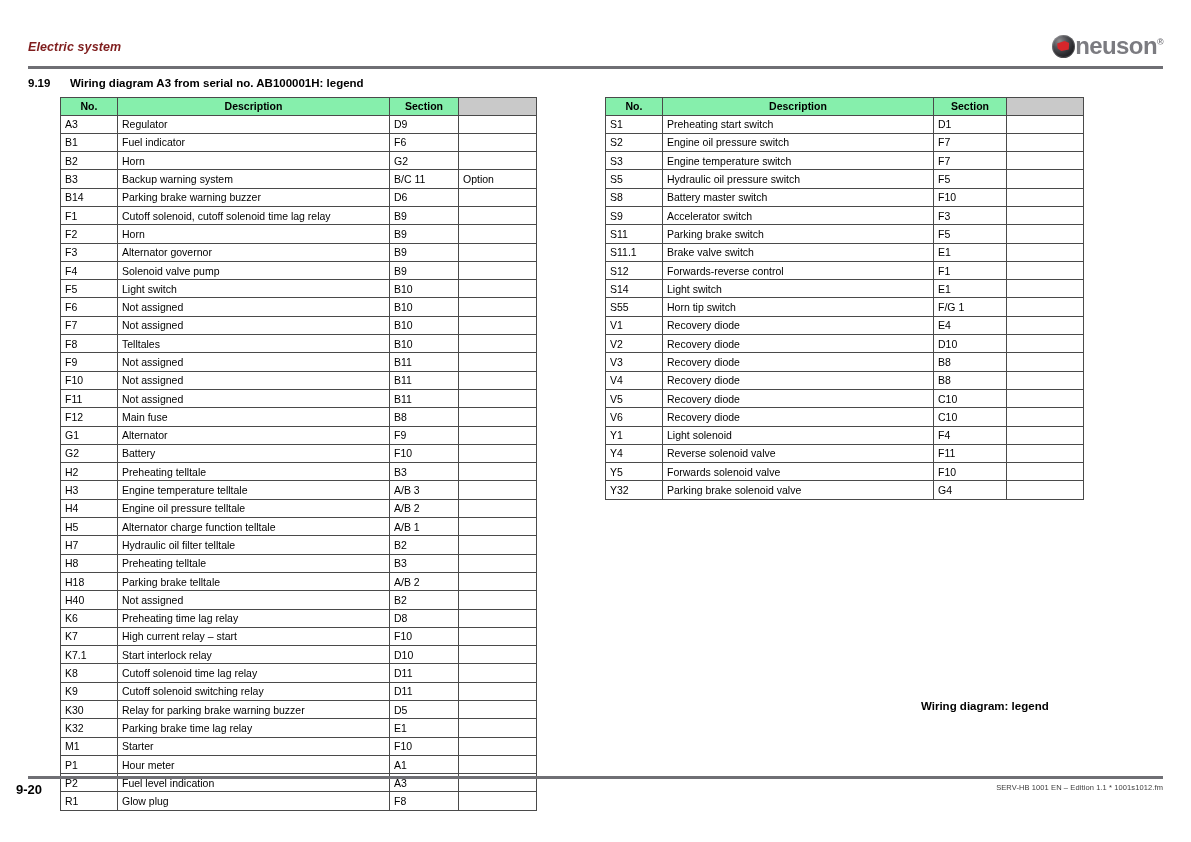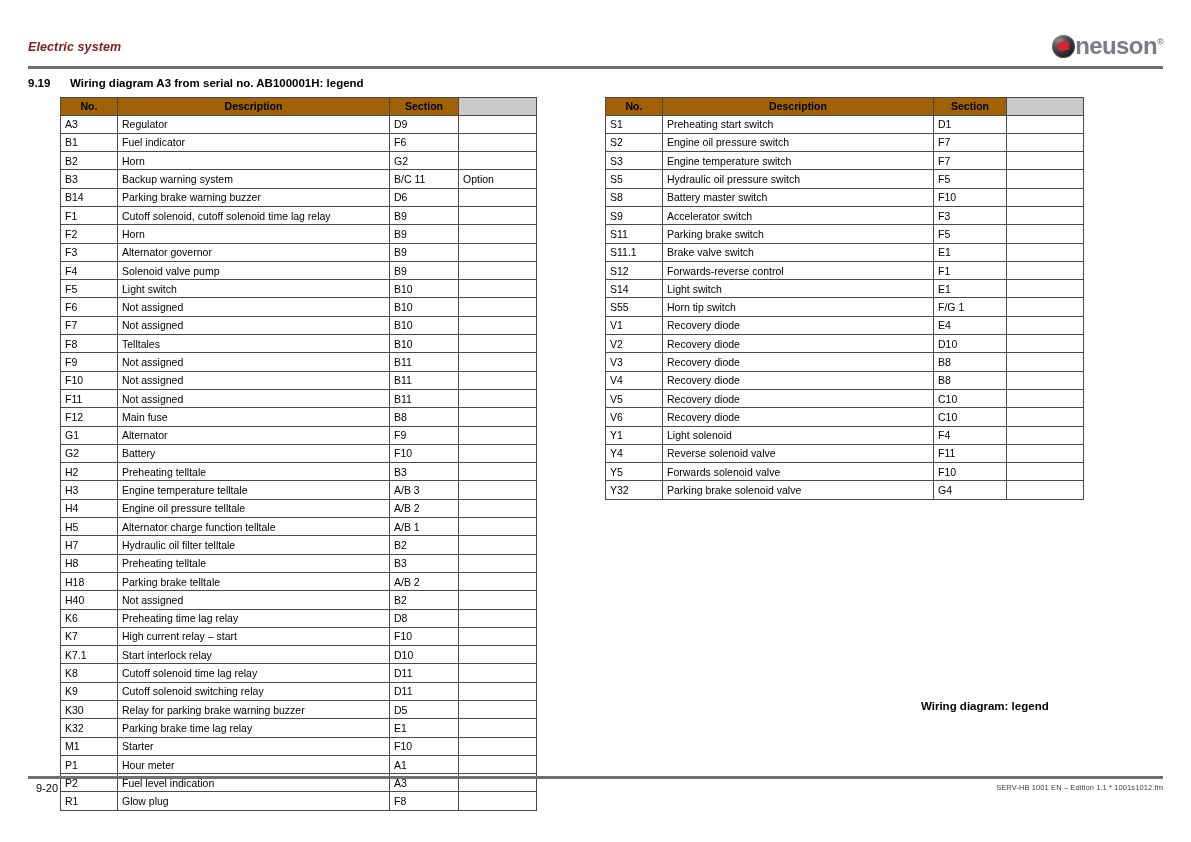--- a/index.html
+++ b/index.html
@@ -121,21 +121,21 @@
     padding: 0 0 0 4px;
     height: 17.3px;
     line-height: 16px;
     vertical-align: middle;
     overflow: hidden;
     white-space: nowrap;
     text-align: left;
     font-weight: normal;
   }
   .legend-table thead th {
-    background: #a16207;
+    background: #86efac;
     font-weight: bold;
     text-align: center;
     padding-left: 0;
     height: 16.5px;
   }
   .legend-table thead th.col-blank {
     background: #c9c9c9;
   }
 
   .legend-table col.c-no      { width: 57px; }
@@ -163,24 +163,24 @@
   .footer-rule {
     position: absolute;
     left: 28px;
     top: 776px;
     width: 1135px;
     height: 2.5px;
     background: #6f6f74;
   }
   .footer-page {
     position: absolute;
-    left: 36px;
+    left: 16px;
     top: 782px;
-    font-size: 11px;
-    font-weight: normal;
+    font-size: 13px;
+    font-weight: bold;
     color: #000;
   }
   .footer-meta {
     position: absolute;
     right: 28px;
     top: 783px;
     font-size: 7.5px;
     color: #3c3c3c;
     white-space: nowrap;
     letter-spacing: 0.1px;

